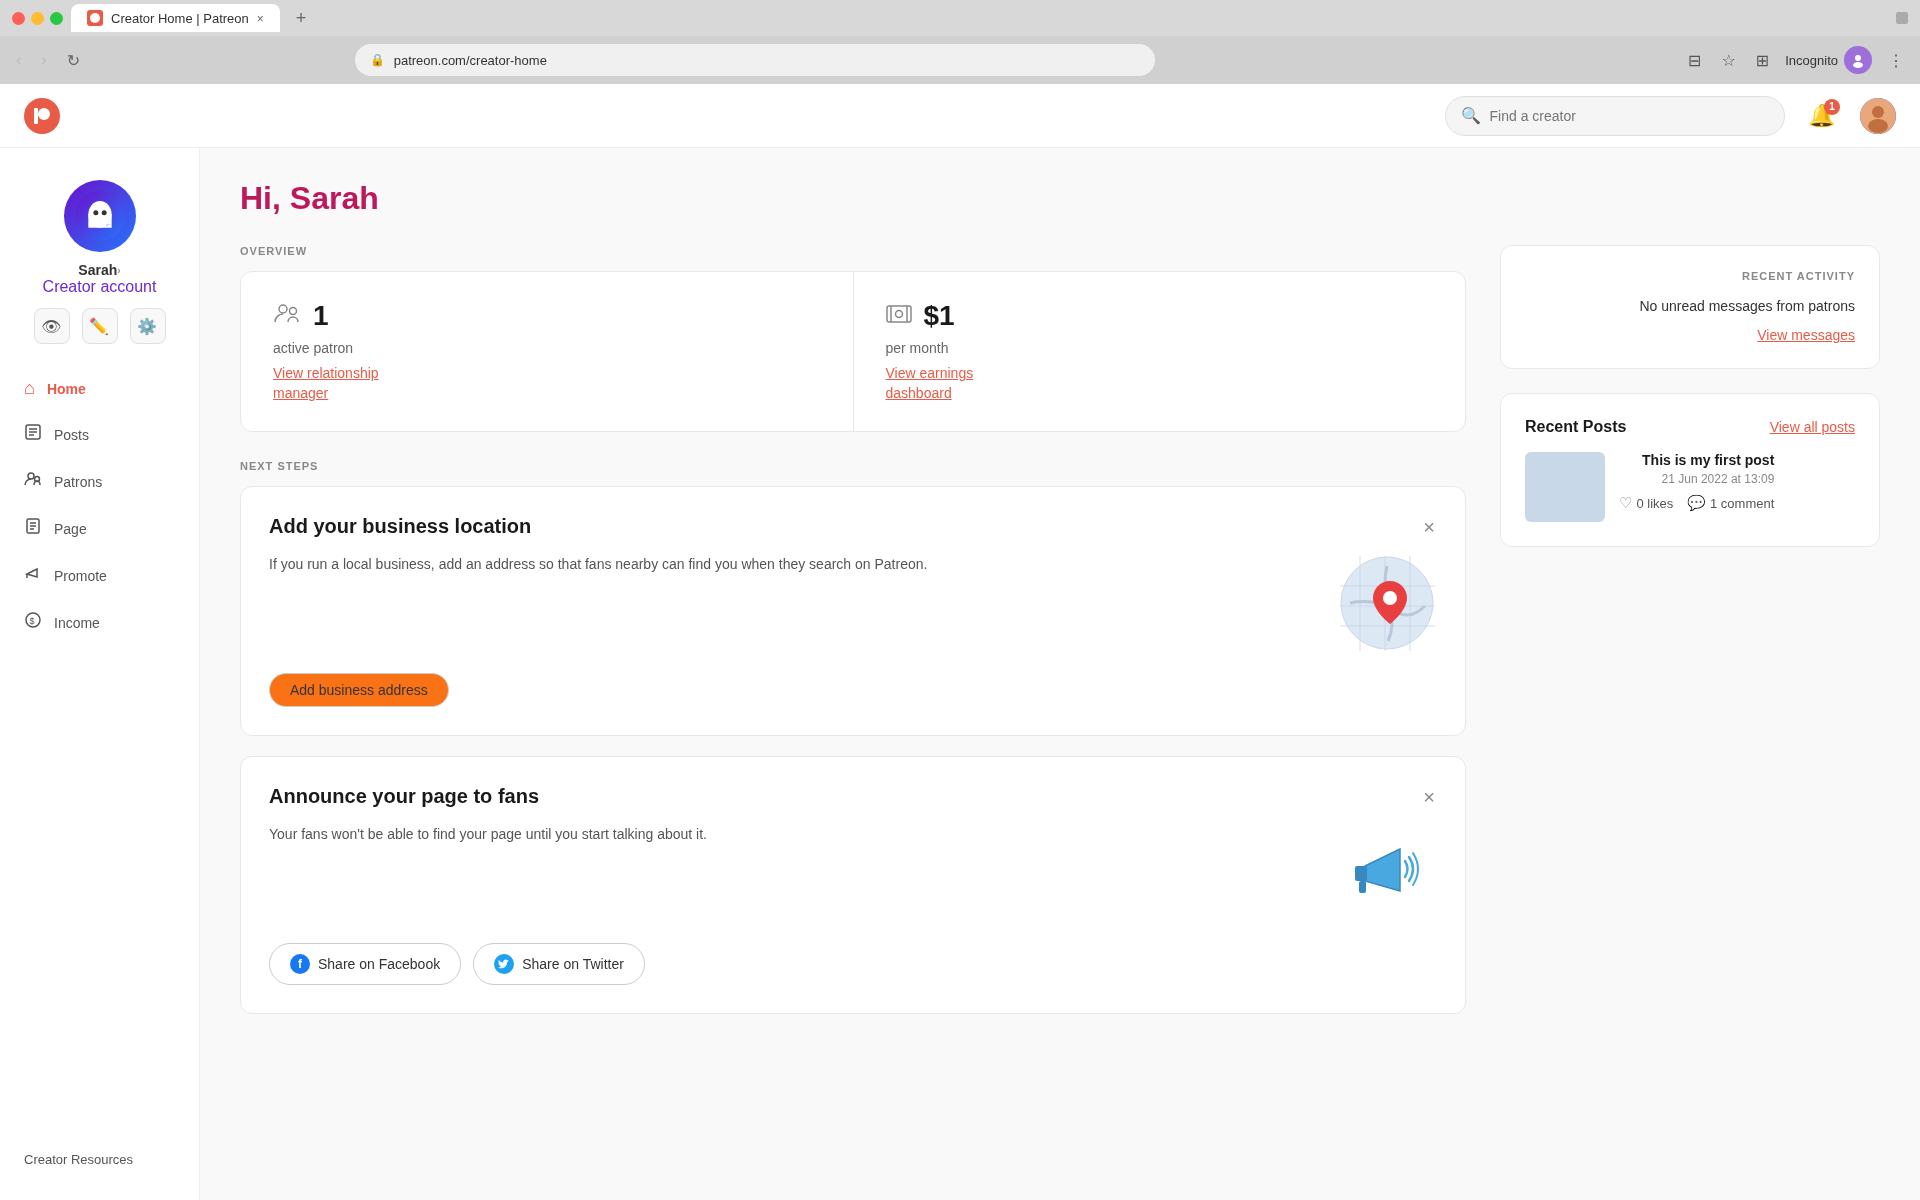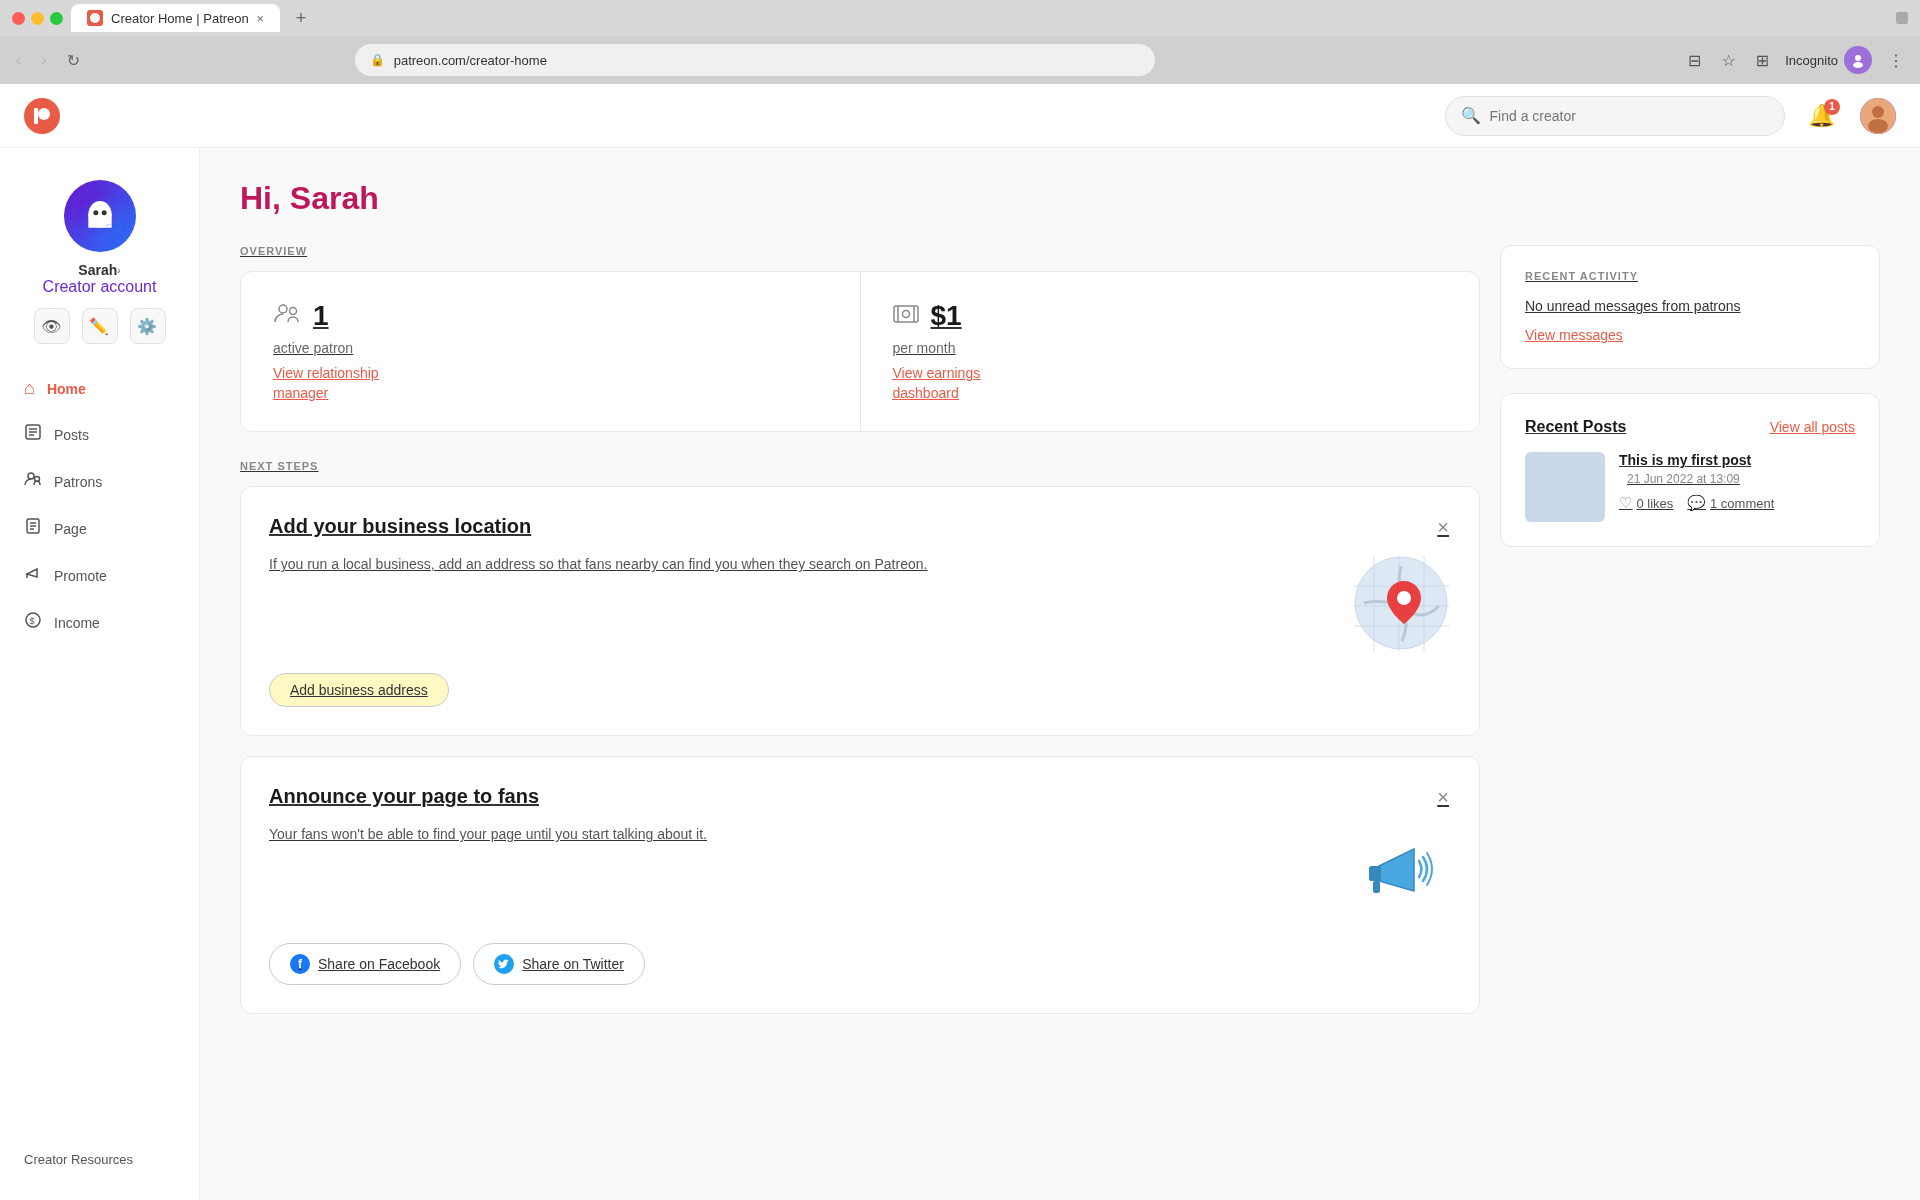--- a/index.html
+++ b/index.html
@@ -59,21 +59,21 @@
     .nav-item { display: flex; align-items: center; gap: 12px; padding: 10px 12px; border-radius: 8px; cursor: pointer; color: #555; font-size: 14px; font-weight: 500; text-decoration: none; margin-bottom: 4px; }
     .nav-item.active { color: #e85b46; font-weight: 600; }
     .nav-item-icon { font-size: 18px; color: inherit; }
     .sidebar-footer { padding: 12px 24px; }
     .creator-resources-link { font-size: 13px; color: #555; cursor: pointer; text-decoration: none; }
 
     
     .content-area { flex: 1; overflow-y: auto; padding: 32px 40px; background: #f9f9f9; }
     .page-greeting { font-size: 32px; font-weight: 700; color: #be185d; margin-bottom: 28px; }
 
-    .content-columns { display: flex; gap: 20px; text-decoration: underline; }
+    .content-columns { display: flex; gap: 34px; }
     .left-col { flex: 1; min-width: 0; }
     .right-col { width: 380px; flex-shrink: 0; }
 
     .section-label { font-size: 11px; font-weight: 700; letter-spacing: 1px; text-transform: uppercase; color: #888; margin-bottom: 14px; }
 
     
     .overview-card { background: #fff; border-radius: 12px; border: 1px solid #e8e8e8; display: flex; margin-bottom: 28px; overflow: hidden; }
     .overview-stat { flex: 1; padding: 28px 32px; display: flex; flex-direction: column; gap: 8px; }
     .overview-stat + .overview-stat { border-left: 1px solid #e8e8e8; }
     .stat-header { display: flex; align-items: center; gap: 12px; }
@@ -84,27 +84,27 @@
 
     
     .step-card { background: #fff; border-radius: 12px; border: 1px solid #e8e8e8; padding: 28px; margin-bottom: 20px; position: relative; overflow: hidden; }
     .step-card-header { display: flex; justify-content: space-between; align-items: flex-start; margin-bottom: 14px; }
     .step-card-title { font-size: 20px; font-weight: 700; color: #1a1a1a; }
     .step-close-btn { background: none; border: none; font-size: 20px; color: #888; cursor: pointer; padding: 2px; line-height: 1; }
     .step-card-body { display: flex; align-items: flex-start; gap: 16px; }
     .step-card-text { flex: 1; font-size: 14px; color: #555; line-height: 1.6; }
     .step-card-illustration { width: 100px; height: 100px; flex-shrink: 0; display: flex; align-items: center; justify-content: center; }
     .step-card-actions { margin-top: 20px; display: flex; gap: 12px; }
-    .btn-outline { border: 1px solid #ccc; background: #fef9c3; border-radius: 20px; padding: 8px 20px; font-size: 14px; color: #333; cursor: pointer; }
+    .btn-outline { border: 1px solid #ccc; background: #f97316; border-radius: 20px; padding: 8px 20px; font-size: 14px; color: #333; cursor: pointer; }
     .btn-social { border: 1px solid #ccc; background: #fff; border-radius: 24px; padding: 10px 20px; font-size: 14px; color: #333; cursor: pointer; display: flex; align-items: center; gap: 8px; font-weight: 500; }
     .fb-icon { width: 20px; height: 20px; background: #1877f2; border-radius: 50%; display: flex; align-items: center; justify-content: center; color: white; font-size: 12px; font-weight: bold; }
     .tw-icon { width: 20px; height: 20px; background: #1da1f2; border-radius: 50%; display: flex; align-items: center; justify-content: center; color: white; font-size: 10px; }
 
     
-    .activity-card { background: #fff; border-radius: 12px; border: 1px solid #e8e8e8; padding: 24px; margin-bottom: 24px; }
+    .activity-card { background: #fff; border-radius: 12px; border: 1px solid #e8e8e8; padding: 24px; margin-bottom: 24px; text-align: right; }
     .activity-header { font-size: 11px; font-weight: 700; letter-spacing: 1px; text-transform: uppercase; color: #888; margin-bottom: 16px; }
     .no-messages { font-size: 14px; color: #333; font-weight: 500; margin-bottom: 12px; }
     .view-messages-link { font-size: 14px; color: #e85b46; text-decoration: underline; cursor: pointer; }
 
     .recent-posts-header { display: flex; justify-content: space-between; align-items: center; margin-bottom: 16px; }
     .recent-posts-title { font-size: 16px; font-weight: 700; color: #1a1a1a; }
     .view-all-link { font-size: 14px; color: #e85b46; text-decoration: underline; cursor: pointer; }
     .post-item { display: flex; gap: 14px; align-items: flex-start; }
     .post-thumbnail { width: 80px; height: 70px; background: #c8d8e8; border-radius: 6px; flex-shrink: 0; }
     .post-title { font-size: 14px; font-weight: 600; color: #1a1a1a; margin-bottom: 4px; }

